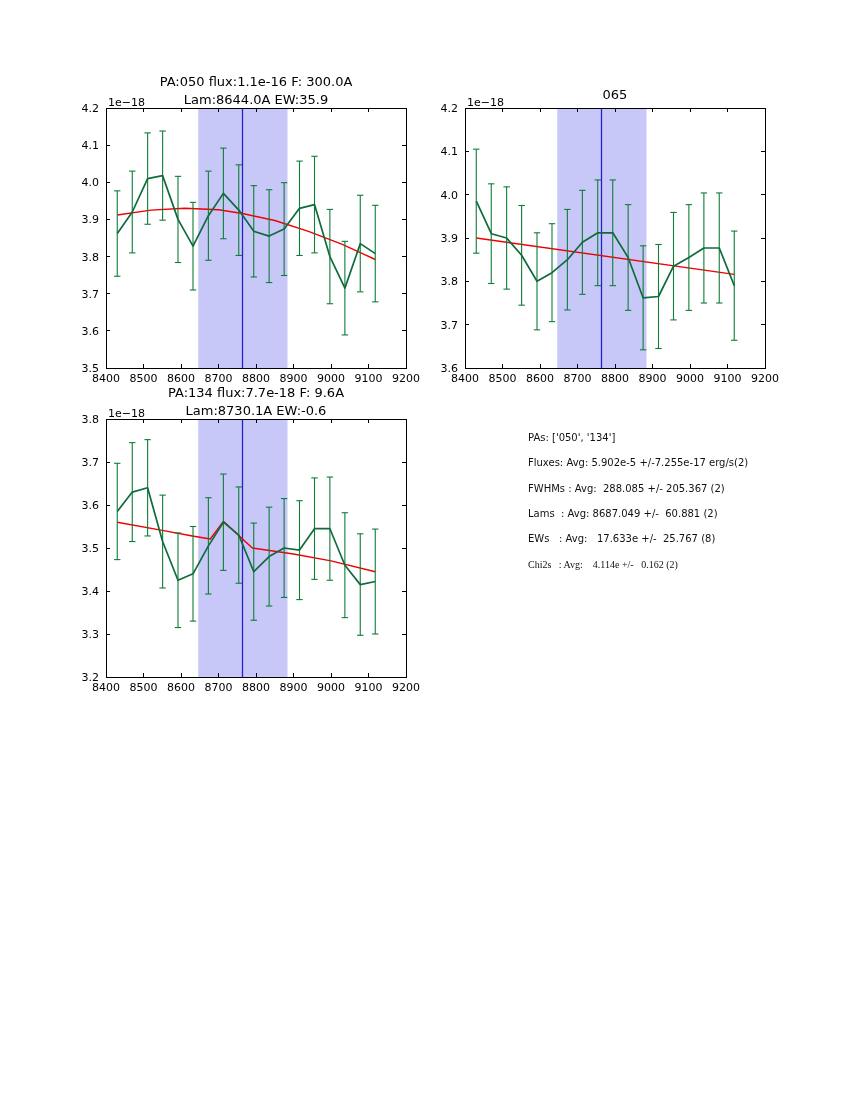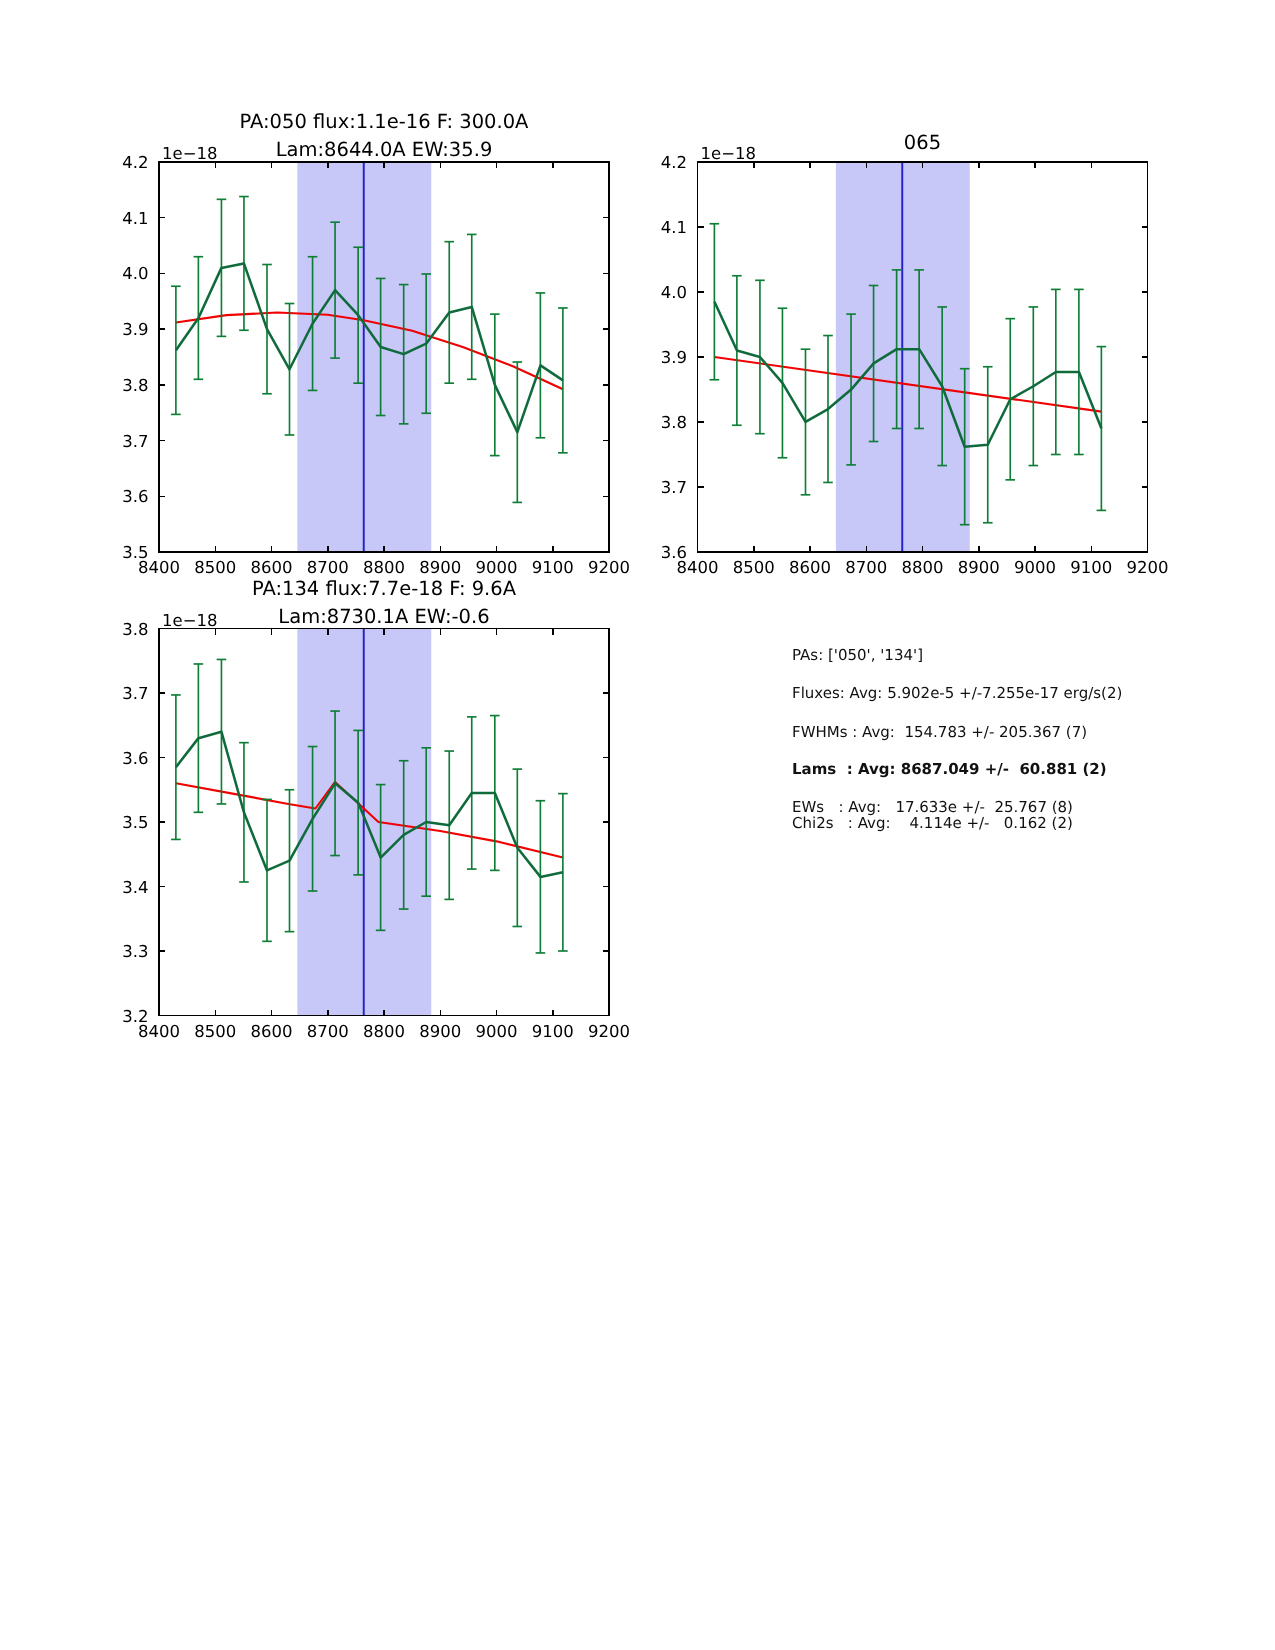--- a/index.html
+++ b/index.html
@@ -4,30 +4,30 @@
 <style>
   html,body{margin:0;padding:0;background:#ffffff;}
   body{width:850px;height:1100px;position:relative;overflow:hidden;
        font-family:"DejaVu Sans","Liberation Sans",sans-serif;}
   #figure{position:absolute;left:0;top:0;width:850px;height:1100px;background:#ffffff;}
   svg{position:absolute;overflow:visible;}
   svg text{font-family:"DejaVu Sans","Liberation Sans",sans-serif;font-size:11px;fill:#000000;}
   svg text.ttl{font-size:13px;}
   svg text.ofs{font-size:11px;}
   .stats-line{position:absolute;left:528px;font-size:10px;color:#111111;white-space:pre;}
-  .sl0{top:432px;} .sl1{top:457px;} .sl2{top:483px;} .sl3{top:508px;font-weight:bold;} .sl4{top:533px;} .sl5{top:544px;}
+  .sl0{top:432px;} .sl1{top:457px;} .sl2{top:483px;} .sl3{top:508px;} .sl4{top:533px;} .sl5{top:559px;font-family:Liberation Serif, serif;}
 </style>
 </head>
 <body>
 
 <div id="figure">
   <div>
     <div class="stats-line sl0">PAs: ['050', '134']</div>
     <div class="stats-line sl1">Fluxes: Avg: 5.902e-5 +/-7.255e-17 erg/s(2)</div>
-    <div class="stats-line sl2">FWHMs : Avg:  154.783 +/- 205.367 (7)</div>
+    <div class="stats-line sl2">FWHMs : Avg:  288.085 +/- 205.367 (2)</div>
     <div class="stats-line sl3">Lams  : Avg: 8687.049 +/-  60.881 (2)</div>
     <div class="stats-line sl4">EWs   : Avg:   17.633e +/-  25.767 (8)</div>
     <div class="stats-line sl5">Chi2s   : Avg:    4.114e +/-   0.162 (2)</div>
   </div>
 <svg width="382" height="338" style="left: 48px; top: 62px;">
       <rect x="150.25" y="46" width="89.25" height="260" fill="#c8c8f8"></rect>
       <line x1="194.5" x2="194.5" y1="46" y2="306" stroke="#2222cc" stroke-width="1.3"></line>
       <polyline points="69.3,153.0 103.0,148.1 136.8,146.3 170.5,147.8 194.5,151.5 226.8,158.5 260.5,169.3 294.3,182.3 327.3,197.5" fill="none" stroke="#f00000" stroke-width="1.4" stroke-linejoin="round"></polyline>
       <g stroke="#0e7d36" stroke-width="1.1">
         <line x1="69.25" x2="69.25" y1="128.82857142857137" y2="214.25714285714292"></line>

